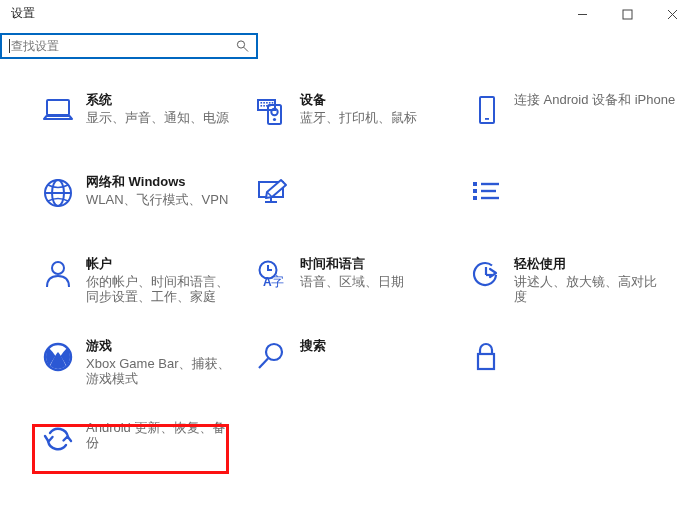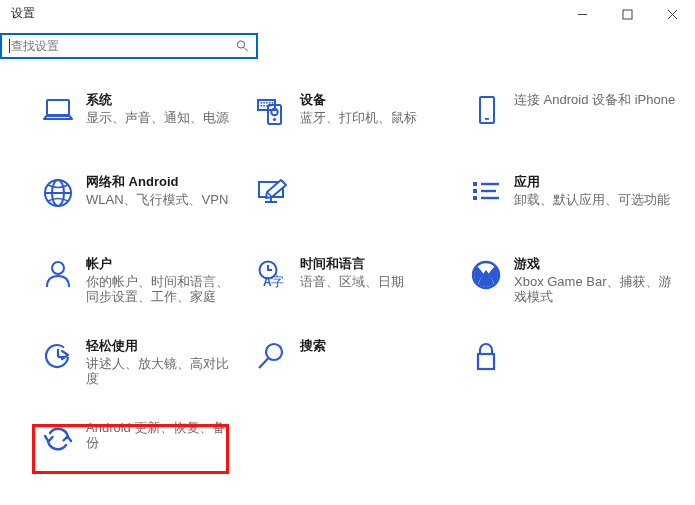--- a/index.html
+++ b/index.html
@@ -224,21 +224,21 @@
     <div class="tile-icon" style="color: rgb(43, 88, 212);">
       <svg width="32" height="32" viewBox="0 0 32 32">
         <circle cx="16" cy="16" r="13" fill="none" stroke="currentColor" stroke-width="2"></circle>
         <ellipse cx="16" cy="16" rx="6" ry="13" fill="none" stroke="currentColor" stroke-width="2"></ellipse>
         <line x1="3" y1="16" x2="29" y2="16" stroke="currentColor" stroke-width="2"></line>
         <path d="M6 8 Q16 13 26 8" fill="none" stroke="currentColor" stroke-width="1.6"></path>
         <path d="M6 24 Q16 19 26 24" fill="none" stroke="currentColor" stroke-width="1.6"></path>
       </svg>
     </div>
     <div class="tile-text">
-      <div class="tile-title">网络和 Android</div>
+      <div class="tile-title">网络和 Windows</div>
       <div class="tile-sub">WLAN、飞行模式、VPN</div>
     </div>
   </div>
 
   <div class="tile">
     <div class="tile-icon" style="color: rgb(43, 88, 212);">
       <svg width="34" height="30" viewBox="0 0 34 30">
         <path d="M4 4 H28 V19 H4 Z" fill="none" stroke="currentColor" stroke-width="2"></path>
         <line x1="10" y1="24" x2="22" y2="24" stroke="currentColor" stroke-width="2"></line>
         <line x1="16" y1="19" x2="16" y2="24" stroke="currentColor" stroke-width="2"></line>
@@ -256,24 +256,20 @@
           <rect x="3" y="10" width="4" height="4"></rect>
           <rect x="3" y="17" width="4" height="4"></rect>
         </g>
         <g stroke="currentColor" stroke-width="2.4">
           <line x1="11" y1="5" x2="29" y2="5"></line>
           <line x1="11" y1="12" x2="26" y2="12"></line>
           <line x1="11" y1="19" x2="29" y2="19"></line>
         </g>
       </svg>
     </div>
-    <div class="tile-text">
-      <div class="tile-title">应用</div>
-      <div class="tile-sub">卸载、默认应用、可选功能</div>
-    </div>
   </div>
 
   <div class="tile">
     <div class="tile-icon" style="color: rgb(43, 88, 212);">
       <svg width="32" height="32" viewBox="0 0 32 32">
         <circle cx="16" cy="9" r="6" fill="none" stroke="currentColor" stroke-width="2"></circle>
         <path d="M5 28 Q5 17 16 17 Q27 17 27 28" fill="none" stroke="currentColor" stroke-width="2"></path>
       </svg>
     </div>
     <div class="tile-text">
@@ -290,54 +286,54 @@
         <text x="8" y="27" font-family="Liberation Sans, sans-serif" font-size="12" font-weight="bold" fill="currentColor">A</text>
         <text x="16" y="27" font-family="Liberation Sans, sans-serif" font-size="13" fill="currentColor">字</text>
       </svg>
     </div>
     <div class="tile-text">
       <div class="tile-title">时间和语言</div>
       <div class="tile-sub">语音、区域、日期</div>
     </div>
   </div>
 
+  <div class="tile">
+    <div class="tile-icon" style="color: rgb(43, 88, 212);">
+      <svg width="32" height="32" viewBox="0 0 32 32">
+        <path d="M22 6.5 A11 11 0 1 0 26 16" fill="none" stroke="currentColor" stroke-width="2.2"></path>
+        <path d="M23 10 L27 16 L31 10" fill="none" stroke="currentColor" stroke-width="2.2" stroke-linejoin="round" stroke-linecap="round" transform="translate(-4,1) rotate(-90 27 13)"></path>
+        <line x1="16" y1="8" x2="16" y2="16" stroke="currentColor" stroke-width="2.2"></line>
+        <line x1="16" y1="16" x2="22" y2="16" stroke="currentColor" stroke-width="2.2"></line>
+      </svg>
+    </div>
+    <div class="tile-text">
+      <div class="tile-title">轻松使用</div>
+      <div class="tile-sub">讲述人、放大镜、高对比度</div>
+    </div>
+  </div>
+
   <div class="tile wide">
     <div class="tile-icon" style="color: rgb(43, 88, 212);">
       <svg width="32" height="32" viewBox="0 0 32 32">
         <circle cx="16" cy="16" r="13" fill="none" stroke="currentColor" stroke-width="2.4"></circle>
         <path d="M8 25 Q13 14 16 11 Q19 14 24 25 Q20 28 16 28 Q12 28 8 25 Z" fill="currentColor"></path>
         <path d="M7 7 Q11 11 13.5 15 Q10 20 7.5 25 Q4 21 4 16 Q4 10 7 7 Z" fill="currentColor"></path>
         <path d="M25 7 Q21 11 18.5 15 Q22 20 24.5 25 Q28 21 28 16 Q28 10 25 7 Z" fill="currentColor"></path>
         <circle cx="16" cy="16" r="13" fill="none" stroke="#ffffff" stroke-width="0"></circle>
       </svg>
     </div>
     <div class="tile-text">
       <div class="tile-title">游戏</div>
       <div class="tile-sub">Xbox Game Bar、捕获、游戏模式</div>
     </div>
   </div>
 
   <div class="tile">
     <div class="tile-icon" style="color: rgb(43, 88, 212);">
       <svg width="32" height="32" viewBox="0 0 32 32">
-        <path d="M22 6.5 A11 11 0 1 0 26 16" fill="none" stroke="currentColor" stroke-width="2.2"></path>
-        <path d="M23 10 L27 16 L31 10" fill="none" stroke="currentColor" stroke-width="2.2" stroke-linejoin="round" stroke-linecap="round" transform="translate(-4,1) rotate(-90 27 13)"></path>
-        <line x1="16" y1="8" x2="16" y2="16" stroke="currentColor" stroke-width="2.2"></line>
-        <line x1="16" y1="16" x2="22" y2="16" stroke="currentColor" stroke-width="2.2"></line>
-      </svg>
-    </div>
-    <div class="tile-text">
-      <div class="tile-title">轻松使用</div>
-      <div class="tile-sub">讲述人、放大镜、高对比度</div>
-    </div>
-  </div>
-
-  <div class="tile">
-    <div class="tile-icon" style="color: rgb(43, 88, 212);">
-      <svg width="32" height="32" viewBox="0 0 32 32">
         <circle cx="18" cy="11" r="8" fill="none" stroke="currentColor" stroke-width="2.2"></circle>
         <line x1="12" y1="17.5" x2="3" y2="27" stroke="currentColor" stroke-width="2.2"></line>
       </svg>
     </div>
     <div class="tile-text">
       <div class="tile-title">搜索</div>
     </div>
   </div>
 
   <div class="tile">

